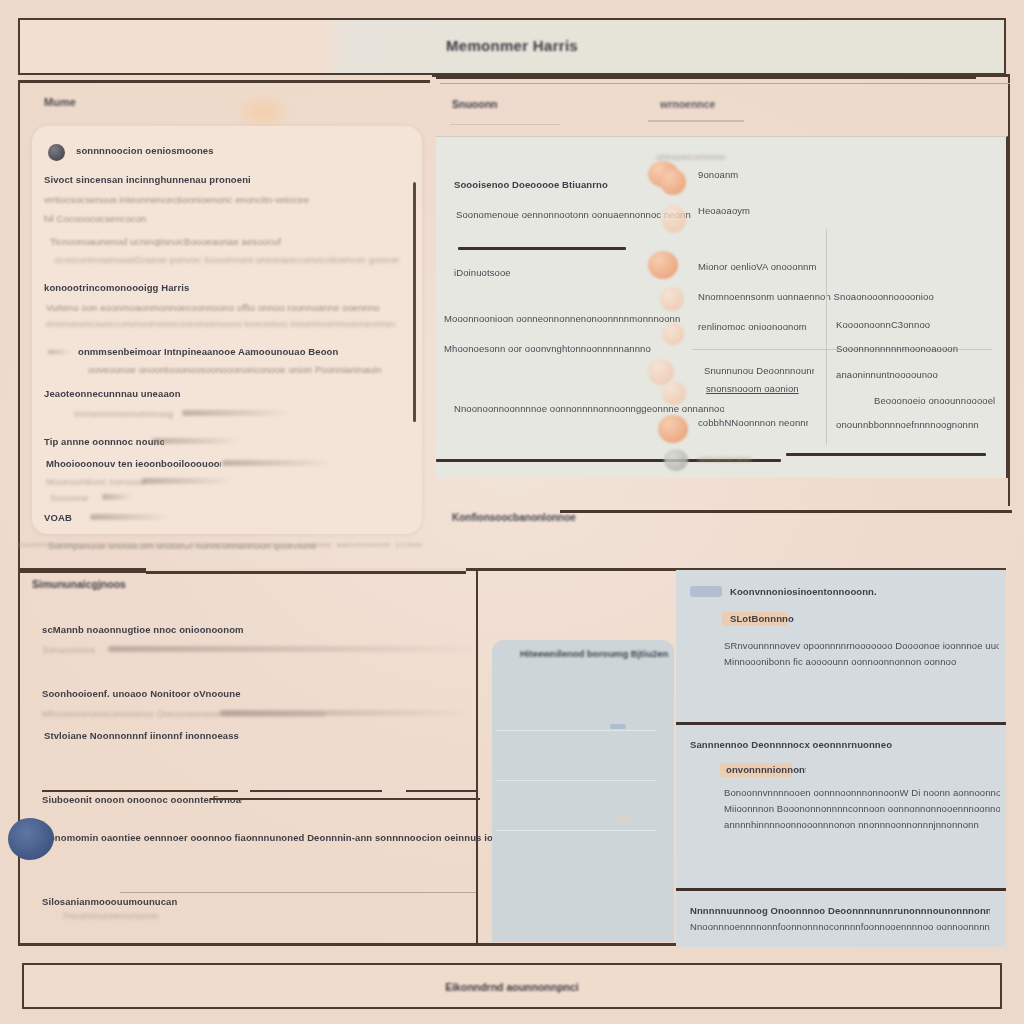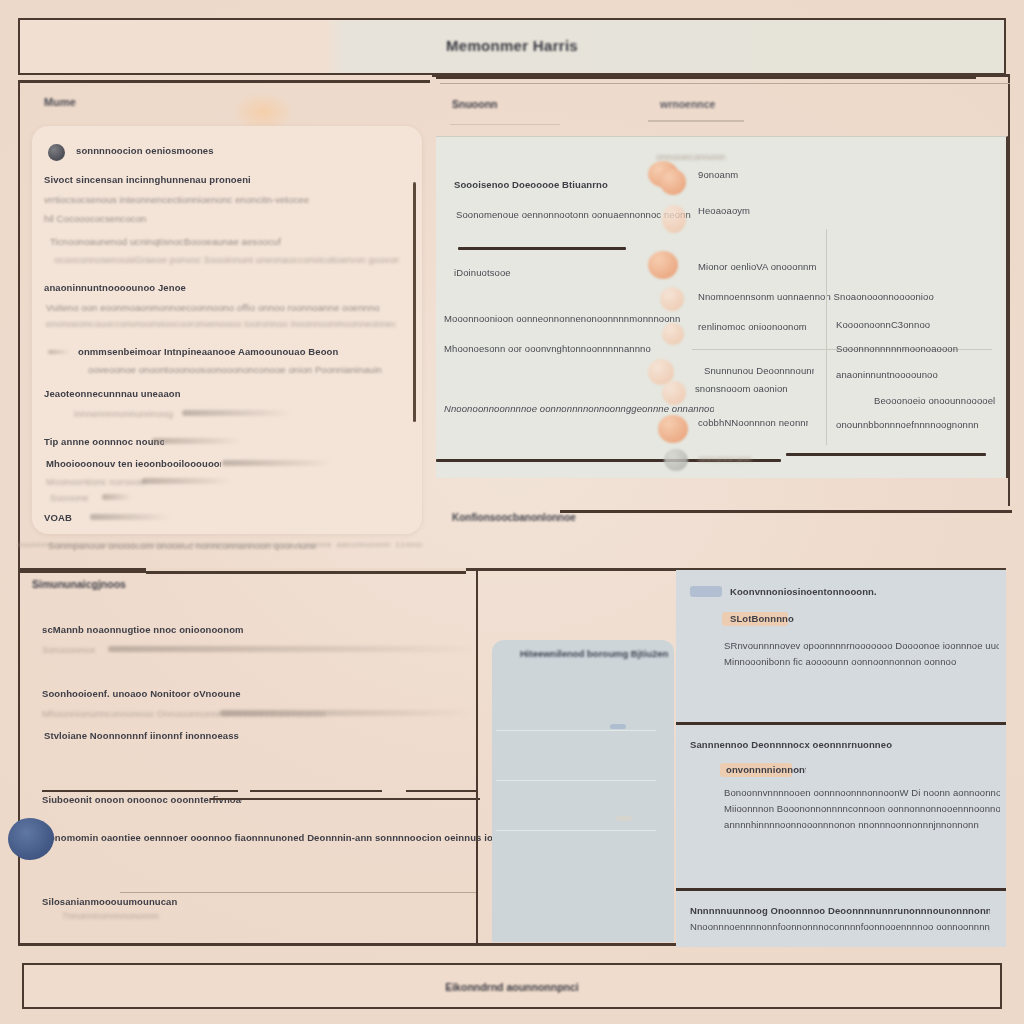--- a/index.html
+++ b/index.html
@@ -240,21 +240,21 @@
 
     <div class="avatar-dot" style="left:16px; top:18px;"></div>
     <span class="ptext b" style="left:44px; top:19px; width:320px;">sonnnnoocion oeniosmoones</span>
 
     <span class="ptext b" style="left:12px; top:48px; width:330px;">Sivoct sincensan incinnghunnenau pronoeni</span>
     <span class="ptext dim" style="left:12px; top:68px; width:330px;">vrrtiocsocsenous inteonnencectionnioenonc enoncitn-vetocee</span>
     <span class="ptext dim" style="left:12px; top:87px; width:200px;">hil Cocooococsencocon</span>
     <span class="ptext dim" style="left:18px; top:110px; width:300px;">Ticnoonoaunenod ucninqtisnocBoooeaunae aesoocuf</span>
     <span class="ptext faint" style="left:22px; top:128px; width:345px;">ocooconnosenousiGraeoe ponvoc Soooinnunt uneonaocconvicotioervon goovonnucan</span>
 
-    <span class="ptext b" style="left:12px; top:156px; width:300px;">anaoninnuntnoooounoo Jenoe</span>
+    <span class="ptext b" style="left:12px; top:156px; width:300px;">konoootrincomonoooigg Harris</span>
     <span class="ptext dim" style="left:14px; top:176px; width:350px;">Vuiteno oon eoonmoaonmonnoecoonnoono offio onnoo roonnoanne ooennno</span>
     <span class="ptext faint" style="left:14px; top:192px; width:350px;">enonoeoncouocconvnoonvioocooronvenoooo tooronnoo inoonnoonmoonneonneonooc</span>
 
     <div class="smudge" style="left:16px; top:224px; width:22px; height:4px;"></div>
     <span class="ptext b" style="left:46px; top:220px; width:260px;">onmmsenbeimoar Intnpineaanooe Aamoounouao Beooneo's</span>
     <span class="ptext dim" style="left:56px; top:238px; width:300px;">ooveoonoe onoontooonoosoonooononconooe onion Poonnianinauin</span>
 
     <span class="ptext b" style="left:12px; top:262px; width:200px;">Jeaoteonnecunnnau uneaaon</span>
     <span class="ptext faint" style="left:42px; top:282px; width:160px;">innnennnnonnunnnoog</span>
     <div class="smudge" style="left:150px; top:284px; width:110px;"></div>
@@ -290,42 +290,42 @@
 
   <div class="abs" id="right-panel">
     <span class="ptext faint" style="left:220px; top:14px; width:130px;">onnooeconnonn</span>
 
     <span class="ptext b" style="left:18px; top:42px; width:250px;">Soooisenoo Doeooooe Btiuanrno</span>
     <span class="ptext" style="left:20px; top:72px; width:290px;">Soonomenoue oennonnootonn oonuaennonnoc neonn</span>
     <div class="hr-dark" style="left:22px; top:110px; width:168px;"></div>
     <span class="ptext" style="left:18px; top:130px; width:120px;">iDoinuotsooe</span>
     <span class="ptext" style="left:8px; top:176px; width:250px;">Mooonnoonioon oonneonnonnenonoonnnnmonnnoonn</span>
     <span class="ptext" style="left:8px; top:206px; width:240px;">Mhoonoesonn oor ooonvnghtonnoonnnnnannno</span>
-    <span class="ptext" style="left:8px; top:266px; width:270px;font-style:italic;">Nnoonoonnoonnnnoe oonnonnnnonnoonnggeonnne onnannoo</span>
+    <span class="ptext" style="left:18px; top:266px; width:270px;">Nnoonoonnoonnnnoe oonnonnnnonnoonnggeonnne onnannoo</span>
     <div class="hr-dark" style="left:0px; top:322px; width:345px;"></div>
 
     <div class="orb peach" style="left:212px; top:24px;  width:30px; height:26px;"></div>
     <div class="orb peach" style="left:224px; top:32px;  width:26px; height:26px;"></div>
     <div class="orb peach-l" style="left:226px; top:68px;  width:24px; height:28px;"></div>
     <div class="orb peach" style="left:212px; top:114px; width:30px; height:28px;"></div>
     <div class="orb peach-l" style="left:224px; top:150px; width:24px; height:24px;"></div>
     <div class="orb peach-l" style="left:226px; top:186px; width:22px; height:22px;"></div>
     <div class="orb peach-l" style="left:212px; top:222px; width:26px; height:26px;"></div>
     <div class="orb peach-l" style="left:226px; top:244px; width:24px; height:24px;"></div>
     <div class="orb peach" style="left:222px; top:278px; width:30px; height:28px;"></div>
     <div class="orb gray" style="left:228px; top:312px; width:24px; height:22px;"></div>
 
     <span class="ptext" style="left:262px; top:32px;  width:110px;">9onoanm</span>
     <span class="ptext" style="left:262px; top:68px;  width:110px;">Heoaoaoym</span>
     <span class="ptext" style="left:262px; top:124px; width:150px;">Mionor oenlioVA onooonnm</span>
     <span class="ptext" style="left:262px; top:154px; width:250px;">Nnomnoennsonm uonnaennon Snoaonooonnoooonioo</span>
     <span class="ptext" style="left:262px; top:184px; width:190px;">renlinomoc onioonoonom</span>
     <div class="hr-light" style="left:256px; top:212px; width:300px;"></div>
     <span class="ptext" style="left:268px; top:228px; width:110px;">Snunnunou Deoonnnounn</span>
-    <span class="ptext" style="left:259px; top:246px; width:110px;">snonsnooom oaonion</span>
+    <span class="ptext" style="left:270px; top:246px; width:110px;text-decoration:underline;">snonsnooom oaonion</span>
     <span class="ptext" style="left:262px; top:280px; width:110px;">cobbhNNoonnnon neonnnoonn</span>
     <span class="ptext faint" style="left:262px; top:316px; width:150px;">onnonnconn</span>
 
     <span class="ptext" style="left:400px; top:182px; width:170px;">KoooonoonnC3onnoo</span>
     <span class="ptext" style="left:400px; top:206px; width:170px;">Sooonnonnnnnmoonoaooon</span>
     <span class="ptext" style="left:400px; top:232px; width:170px;">anaoninnuntnoooounoo</span>
     <span class="ptext" style="left:400px; top:258px; width:170px;margin-left:38px;">Beooonoeio onoounnooooel</span>
     <span class="ptext" style="left:400px; top:282px; width:180px;">onounnbbonnnoefnnnnoognonnn</span>
     <div class="hr-light" style="left:390px; top:92px; width:1px; height:216px; background:#c9c9c0;"></div>
     <div class="hr-dark" style="left:350px; top:316px; width:200px;"></div>

